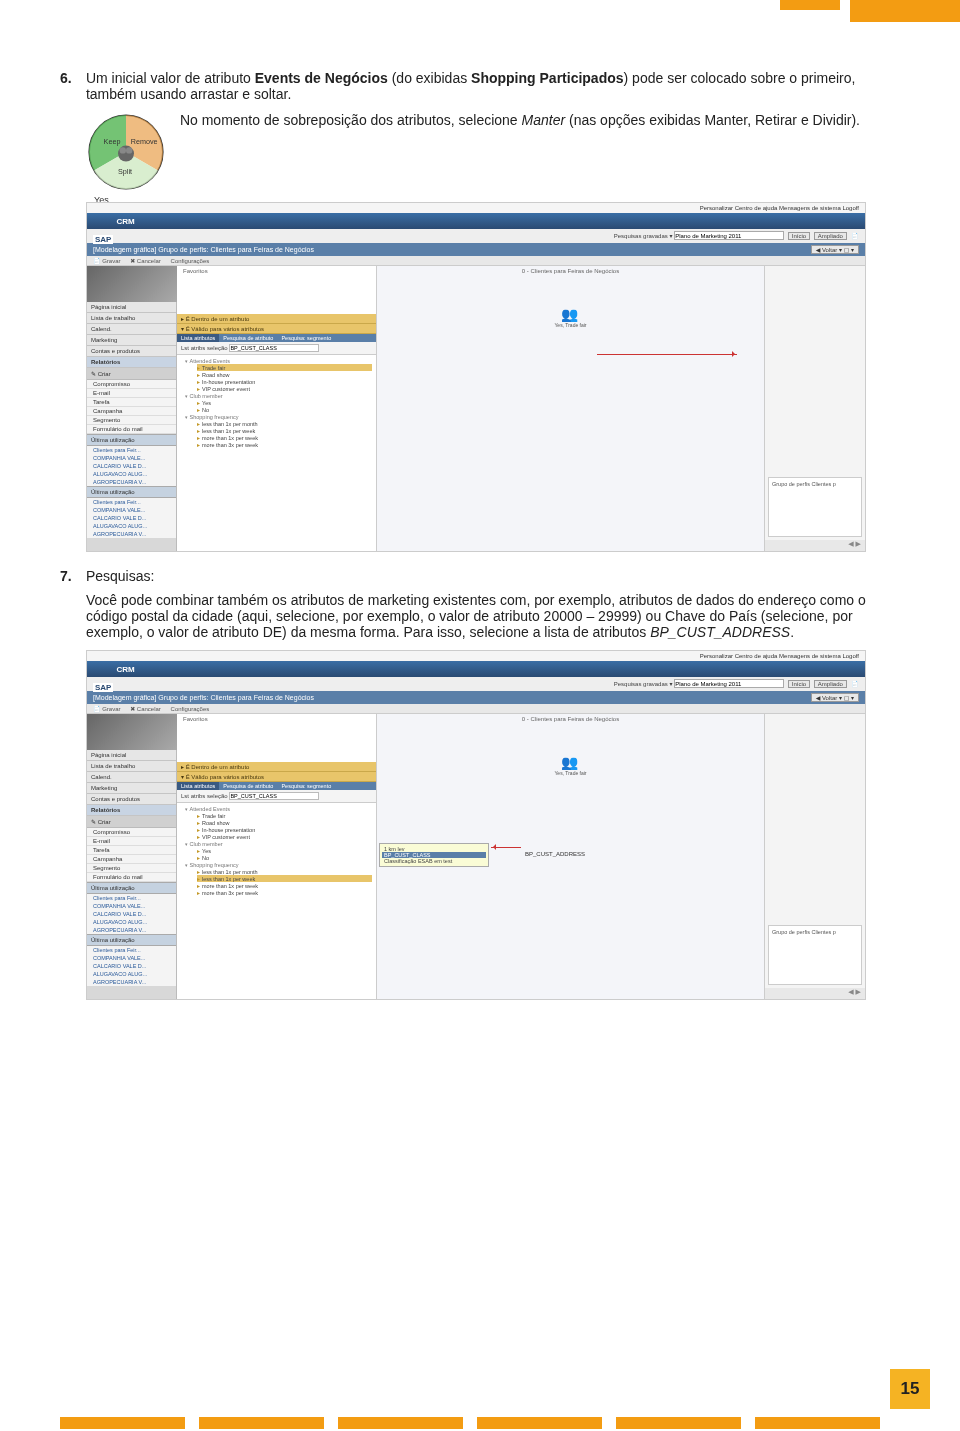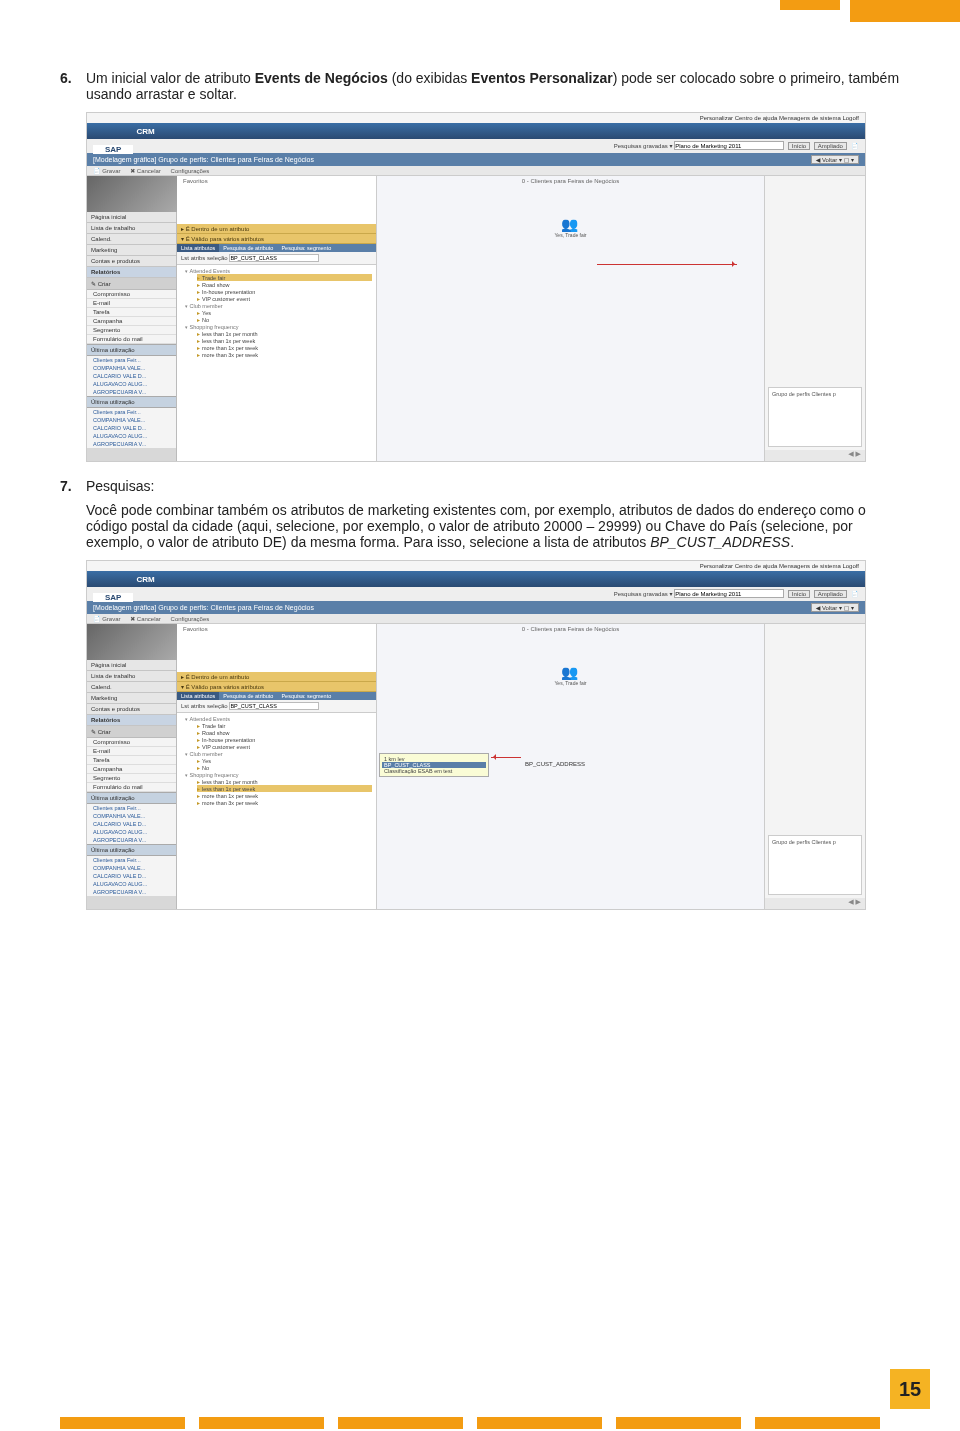--- a/index.html
+++ b/index.html
@@ -40,21 +40,21 @@
     position: relative;
   }
   .ss1 { width: 780px; height: 350px; }
   .ss2 { width: 780px; height: 350px; }
   .sap-header {
     background: linear-gradient(#3a6ea5, #2a4a72);
     color: #fff; padding: 2px 6px; height: 16px;
     display: flex; justify-content: space-between; align-items: center;
   }
   .sap-logo { display: flex; align-items: center; gap: 3px; font-weight: bold; font-size: 8px; }
-  .sap-logo .sap { background: #fff; color: #2a4a72; padding: 0 12px; margin-top: 37px; }
+  .sap-logo .sap { background: #fff; color: #2a4a72; padding: 0 2px; margin-top: 37px; }
   .sap-logo .crm { color: #fff; }
   .top-links { font-size: 6px; color: #333; text-align: right; padding: 2px 6px; background: #f5f5f5; }
   .searchbar { background: #eee; padding: 2px 6px; text-align: right; font-size: 6px; height: 14px; }
   .searchbar input { font-size: 6px; width: 110px; height: 9px; border: 1px solid #aaa; }
   .searchbar .btn { display: inline-block; border: 1px solid #999; background: #e8e8e8; padding: 0 3px; margin-left: 2px; font-size: 6px; }
   .title-row {
     background: #5a7fa8; color: #fff; padding: 2px 6px; font-size: 7px;
     display: flex; justify-content: space-between; align-items: center;
   }
   .title-row .voltar { background: #e8e8e8; color: #333; border: 1px solid #999; padding: 0 4px; font-size: 6px; }
@@ -103,41 +103,59 @@
   }
   .side-panel .blank { flex: 1; }
   .side-panel .info { border: 1px solid #ccc; background: #fff; margin: 3px; height: 60px; font-size: 5.5px; color: #555; padding: 3px; }
   .side-foot { height: 12px; background: #e8e8e8; text-align: right; font-size: 7px; padding-right: 4px; color: #888; }
   .arrow2 { position: absolute; top: 204px; left: 360px; width: 30px; height: 1px; background: #c33; }
   .arrow2::before { content: ""; position: absolute; left: -1px; top: -3px; border: 3px solid transparent; border-right-color: #c33; }
   .page-num {
     position: absolute; bottom: 22px; right: 30px;
     background: #f5b323; color: #222; width: 40px; height: 40px;
     display: flex; align-items: center; justify-content: center;
-    font-weight: bold; font-size: 20px;
+    font-weight: bold; font-size: 17px;
   }
   .bottom-blocks { position: absolute; bottom: 0; left: 60px; right: 80px; height: 14px; display: flex; gap: 14px; }
   .bottom-blocks div { flex: 1; background: #f39c12; height: 12px; }
 </style>
 </head>
 <body>
 
 <div class="top-bar"></div>
 <div class="top-bar2"></div>
 
 <div class="content">
 <ol class="doc">
 
 <li>
   <span class="num">6.</span>
   <span class="para">
-    <span>Um inicial valor de atributo </span><b>Events de Negócios</b><span> (do exibidas </span><b>Eventos Personalizar</b><span>) pode ser colocado sobre o primeiro, também usando arrastar e soltar.</span>
+    <span>Um inicial valor de atributo </span><b>Events de Negócios</b><span> (do exibidas </span><b>Shopping Participados</b><span>) pode ser colocado sobre o primeiro, também usando arrastar e soltar.</span>
   </span>
 
   <div class="indent" style="margin-top:10px;">
+    <span class="keep-remove">
+      <svg viewBox="0 0 100 100">
+        <circle cx="50" cy="50" r="46" fill="none" stroke="#333" stroke-width="2"></circle>
+        <path d="M50 50 L50 4 A46 46 0 0 0 10 73 Z" fill="#5cb85c" opacity="0.85"></path>
+        <path d="M50 50 L50 4 A46 46 0 0 1 90 73 Z" fill="#e89f4c" opacity="0.7"></path>
+        <path d="M50 50 L10 73 A46 46 0 0 0 90 73 Z" fill="#cfeac3" opacity="0.8"></path>
+        <text x="22" y="40" font-size="9" fill="#333"><tspan>Keep</tspan></text>
+        <text x="56" y="40" font-size="9" fill="#333"><tspan>Remove</tspan></text>
+        <text x="40" y="78" font-size="9" fill="#333"><tspan>Split</tspan></text>
+        <circle cx="50" cy="52" r="10" fill="#666"></circle>
+              <circle cx="46" cy="48" r="4" fill="#888"></circle>
+              <circle cx="54" cy="48" r="4" fill="#888"></circle>
+      </svg>
+      <div class="yes">Yes</div>
+    </span>
+    <span class="overlay-text">
+      <span>No momento de sobreposição dos atributos, selecione </span><i>Manter</i><span> (nas opções exibidas Manter, Retirar e Dividir).</span>
+    </span>
   </div>
 
   
   <div class="screenshot ss1">
     <div class="top-links">Personalizar   Centro de ajuda   Mensagens de sistema   Logoff</div>
     <div class="sap-header">
       <span class="sap-logo">
         <span class="sap">SAP</span>
         <span class="crm">CRM</span>
       </span>

